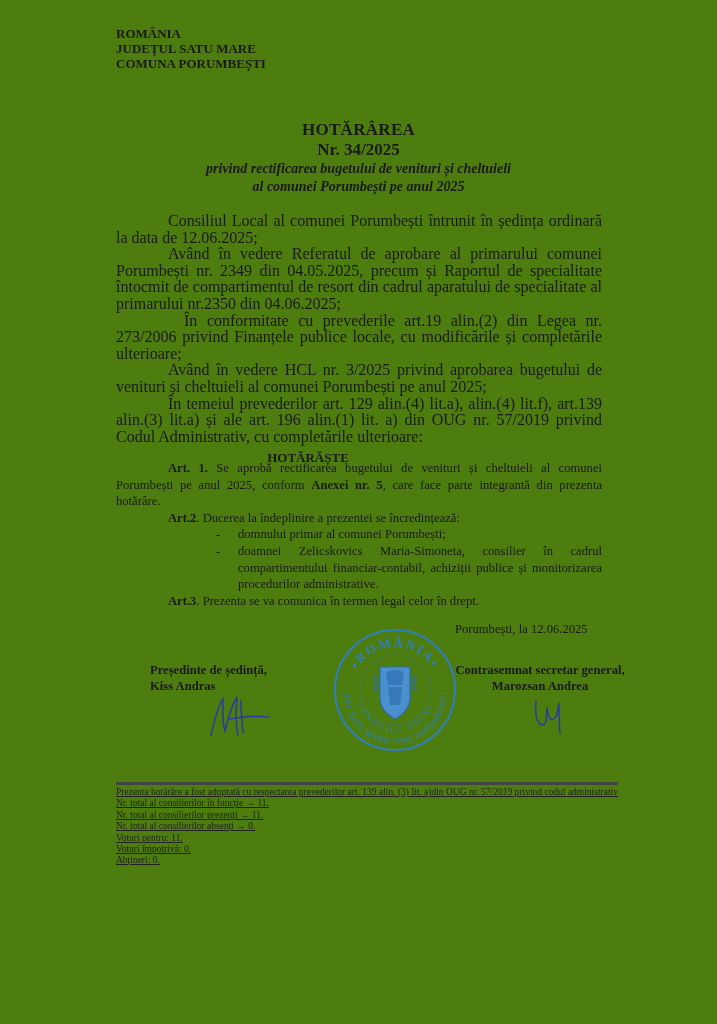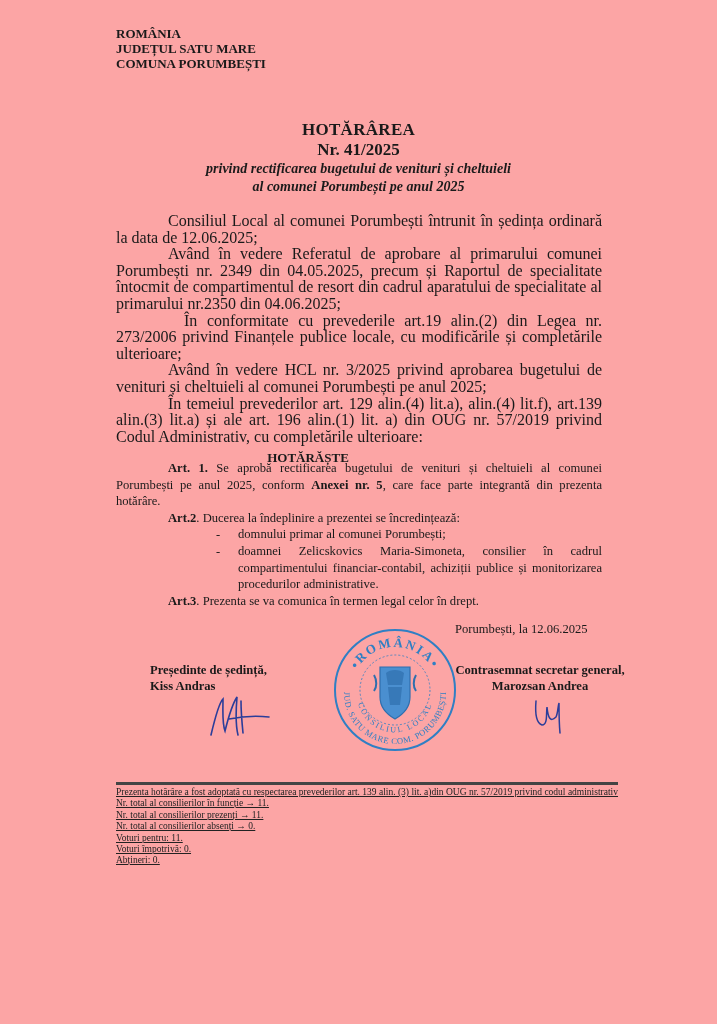--- a/index.html
+++ b/index.html
@@ -1,20 +1,20 @@
 <!DOCTYPE html>
 <html><head>
 <meta charset="utf-8">
 <style>
   html, body { margin: 0; padding: 0; }
   body {
     width: 717px; height: 1024px; background: #ffffff; position: relative; overflow: hidden;
     font-family: "Liberation Serif", "DejaVu Serif", serif; color: #1a1a1a;
   }
-  .page { position: absolute; left: 0; top: 0; width: 717px; height: 1024px; background: #fca5a5; }
+  .page { position: absolute; left: 0; top: 0; width: 717px; height: 1024px; background: #4d7c0f; }
   .header { position: absolute; left: 116px; top: 26px; font-weight: bold; font-size: 13px; line-height: 15px; }
   .title-block { position: absolute; left: 0; width: 717px; top: 120px; text-align: center; }
   .title { font-weight: bold; font-size: 17px; line-height: 20px; letter-spacing: 0.3px; }
   .number { font-weight: bold; font-size: 17px; line-height: 20px; }
   .subtitle { font-weight: bold; font-style: italic; font-size: 14px; line-height: 18px; }
   .body { position: absolute; left: 116px; top: 213px; width: 486px; font-size: 16px; line-height: 16.6px; text-align: justify; }
   .body p { margin: 0; }
   .indent { text-indent: 52px; }
   .indent2 { text-indent: 68px; }
   .decides { position: absolute; left: 0; width: 616px; top: 450px; text-align: center; font-weight: bold; font-size: 13px; }
@@ -42,21 +42,21 @@
 <div class="page">
 
   <div class="header">
     <div>ROMÂNIA</div>
     <div>JUDEȚUL SATU MARE</div>
     <div>COMUNA PORUMBEȘTI</div>
   </div>
 
   <div class="title-block">
     <div class="title">HOTĂRÂREA</div>
-    <div class="number">Nr. 41/2025</div>
+    <div class="number">Nr. 34/2025</div>
     <div class="subtitle">privind rectificarea bugetului de venituri și cheltuieli</div>
     <div class="subtitle">al comunei Porumbești pe anul 2025</div>
   </div>
 
   <div class="body">
     <p class="indent">Consiliul Local al comunei Porumbești întrunit în ședința ordinară la data de 12.06.2025;</p>
     <p class="indent">Având în vedere Referatul de aprobare al primarului comunei Porumbești nr. 2349 din 04.05.2025, precum și Raportul  de specialitate întocmit de  compartimentul de resort din cadrul aparatului de specialitate al primarului  nr.2350 din 04.06.2025;</p>
     <p class="indent2">În conformitate cu  prevederile art.19 alin.(2) din Legea nr. 273/2006 privind Finanțele publice locale, cu modificările și completările ulterioare;</p>
     <p class="indent">Având în vedere HCL nr. 3/2025 privind aprobarea bugetului de venituri și cheltuieli al comunei Porumbești pe anul 2025;</p>
     <p class="indent">În temeiul prevederilor art. 129 alin.(4) lit.a), alin.(4) lit.f), art.139 alin.(3) lit.a) și ale art. 196 alin.(1) lit. a) din OUG nr. 57/2019  privind Codul Administrativ, cu completările ulterioare:</p>

